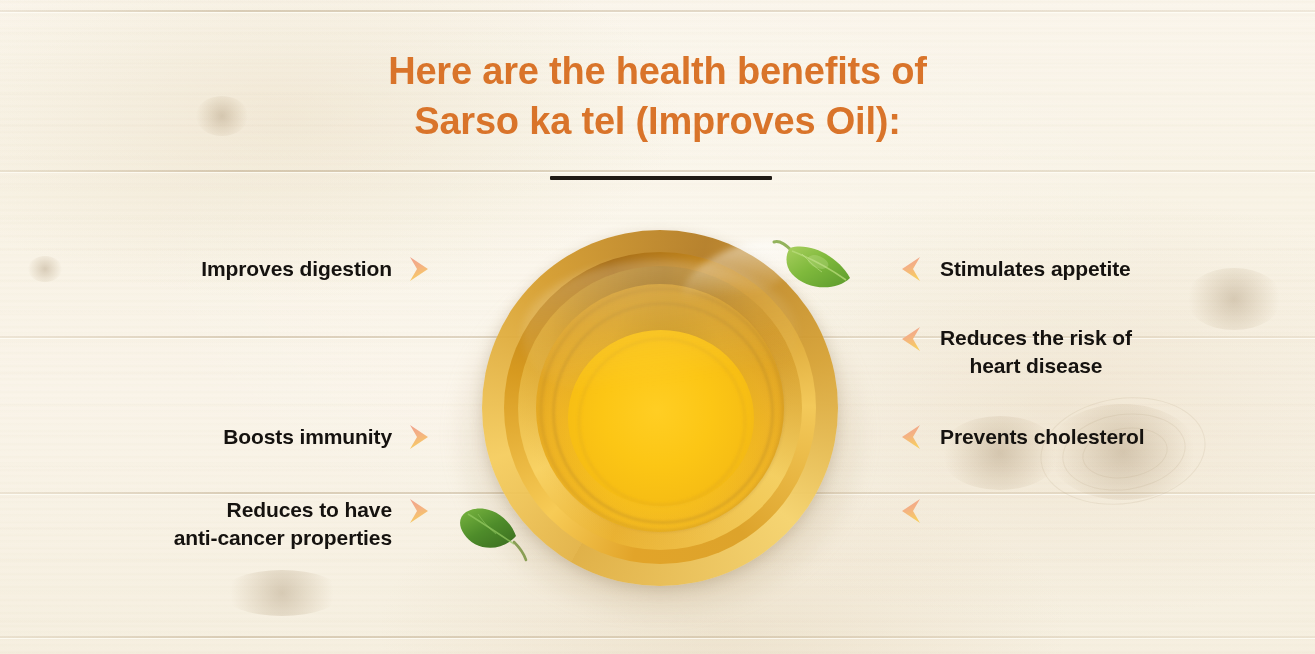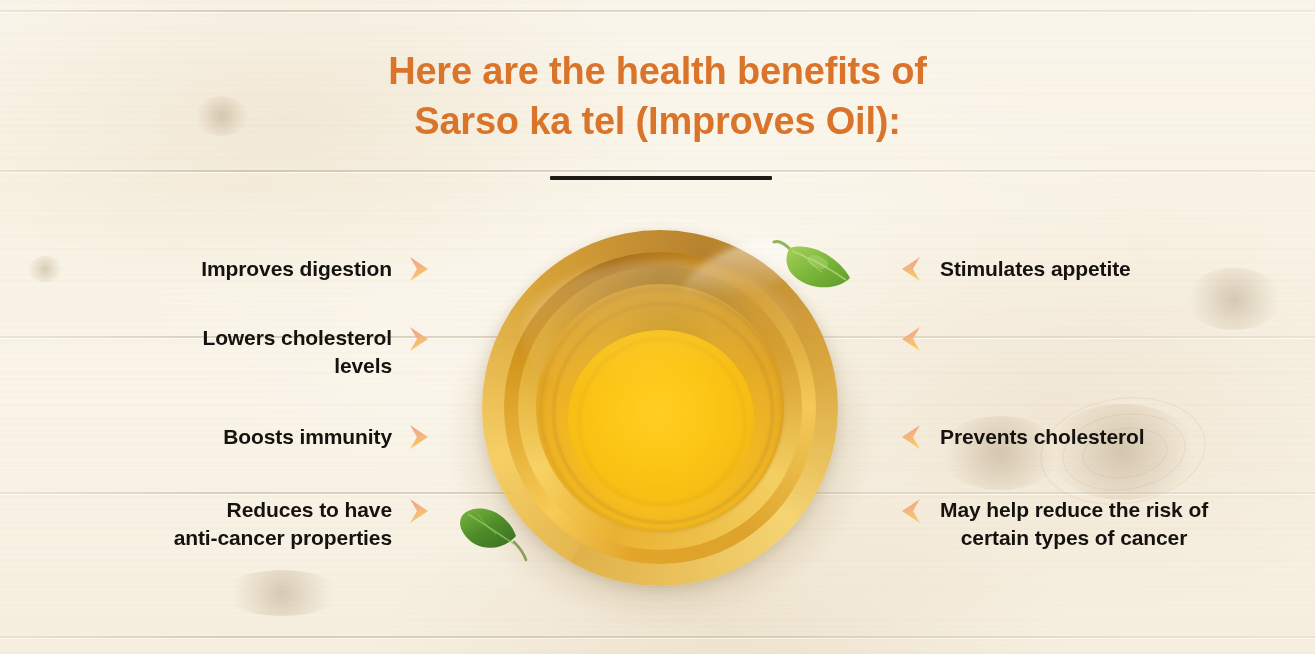--- a/index.html
+++ b/index.html
@@ -231,27 +231,20 @@
     </defs>
   </svg>
 
   <div class="benefit left-row col-left" style="top:252px;height:34px">
     <div class="txt">Improves digestion</div>
     <svg class="chev" viewBox="0 0 26 30">
       <path d="M4 3 L22 15 L4 27 L11 15 Z" fill="url(#chevGrad)"></path>
     </svg>
   </div>
 
-  <div class="benefit left-row col-left" style="top:322px;height:60px">
-    <div class="txt">Lowers cholesterol
-levels</div>
-    <svg class="chev" viewBox="0 0 26 30" style="align-self:flex-start;margin-top:2px">
-      <path d="M4 3 L22 15 L4 27 L11 15 Z" fill="url(#chevGrad)"></path>
-    </svg>
-  </div>
 
   <div class="benefit left-row col-left" style="top:420px;height:34px">
     <div class="txt">Boosts immunity</div>
     <svg class="chev" viewBox="0 0 26 30">
       <path d="M4 3 L22 15 L4 27 L11 15 Z" fill="url(#chevGrad)"></path>
     </svg>
   </div>
 
   <div class="benefit left-row col-left" style="top:494px;height:60px">
     <div class="txt">Reduces to have
@@ -265,30 +258,30 @@
     <svg class="chev" viewBox="0 0 26 30">
       <path d="M22 3 L4 15 L22 27 L15 15 Z" fill="url(#chevGrad)"></path>
     </svg>
     <div class="txt">Stimulates appetite</div>
   </div>
 
   <div class="benefit right-row col-right" style="top:322px;height:60px">
     <svg class="chev" viewBox="0 0 26 30" style="align-self:flex-start;margin-top:2px">
       <path d="M22 3 L4 15 L22 27 L15 15 Z" fill="url(#chevGrad)"></path>
     </svg>
+    <div class="txt">Reduces the risk of
+heart disease</div>
   </div>
 
   <div class="benefit right-row col-right" style="top:420px;height:34px">
     <svg class="chev" viewBox="0 0 26 30">
       <path d="M22 3 L4 15 L22 27 L15 15 Z" fill="url(#chevGrad)"></path>
     </svg>
     <div class="txt">Prevents cholesterol</div>
   </div>
 
   <div class="benefit right-row col-right" style="top:494px;height:60px">
     <svg class="chev" viewBox="0 0 26 30" style="align-self:flex-start;margin-top:2px">
       <path d="M22 3 L4 15 L22 27 L15 15 Z" fill="url(#chevGrad)"></path>
     </svg>
-    <div class="txt">May help reduce the risk of
-certain types of cancer</div>
   </div>
 
 </div>
 
 </body></html>

